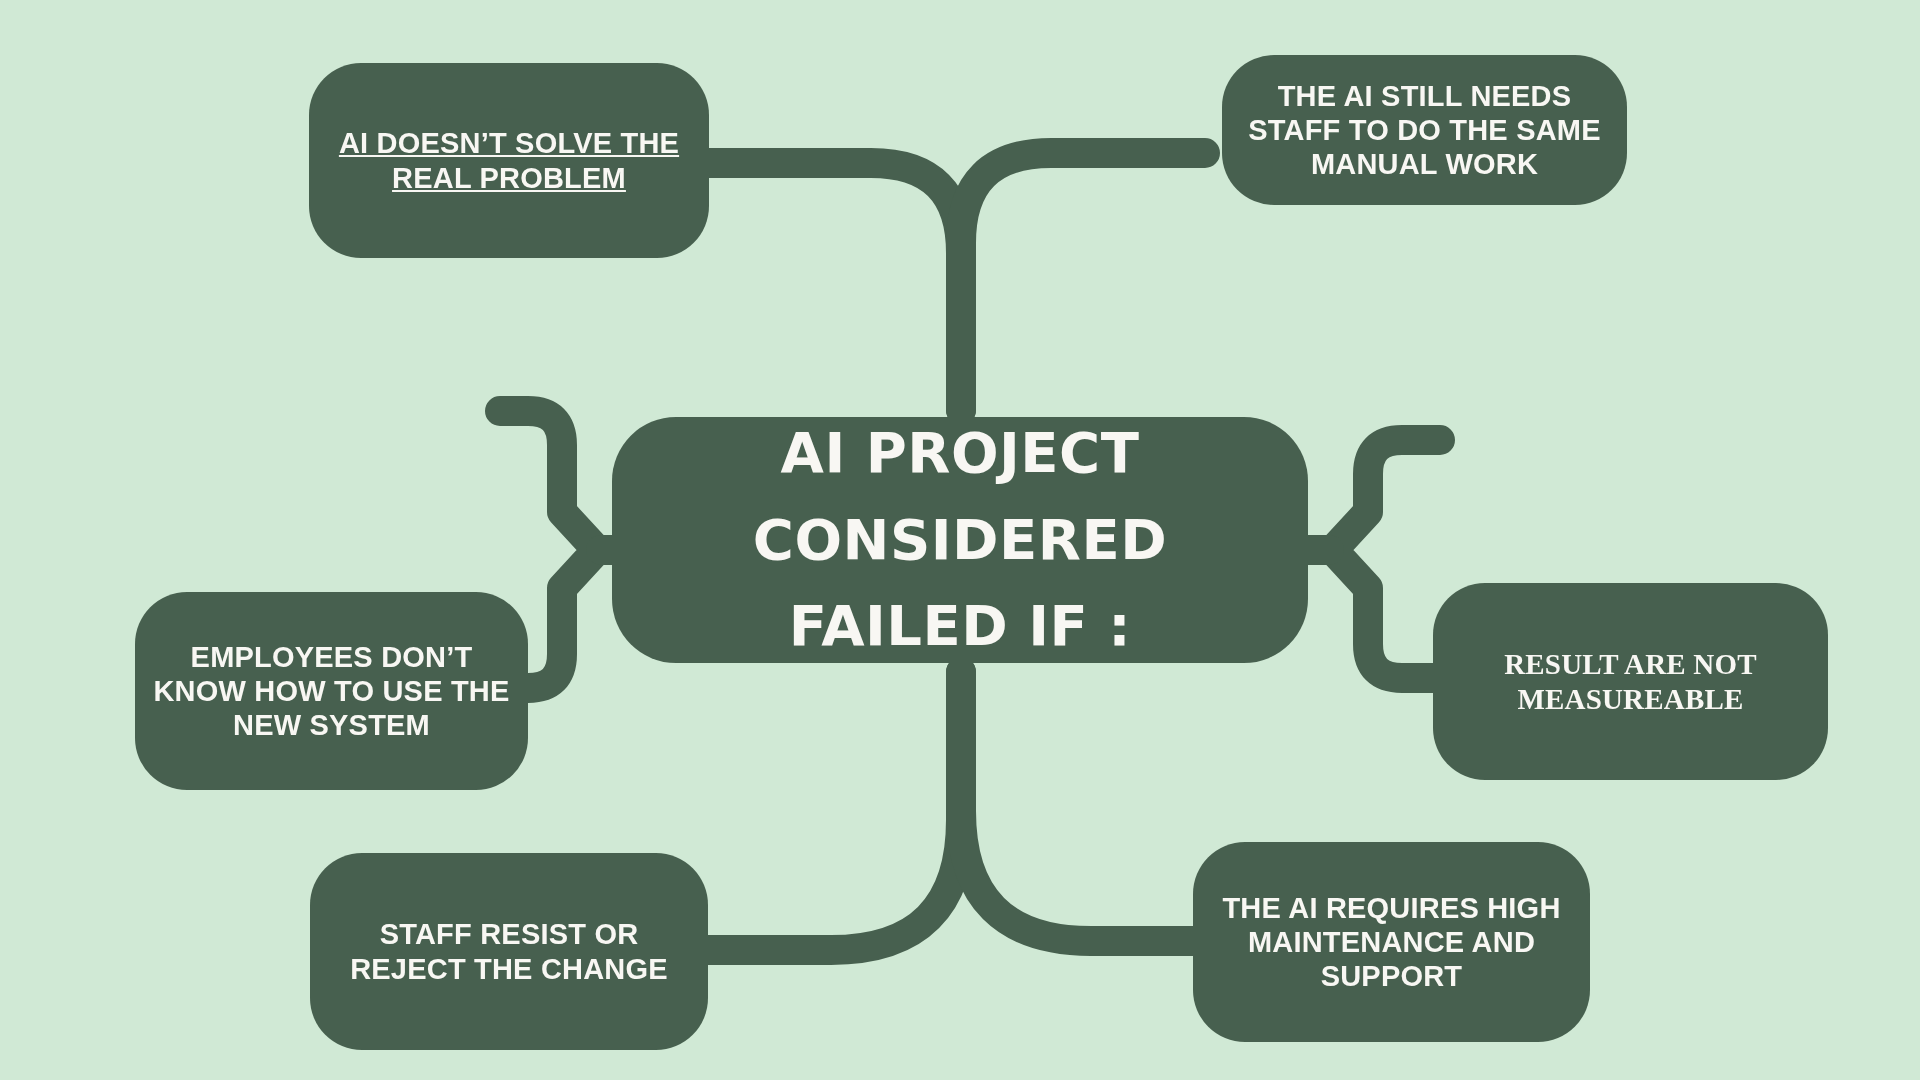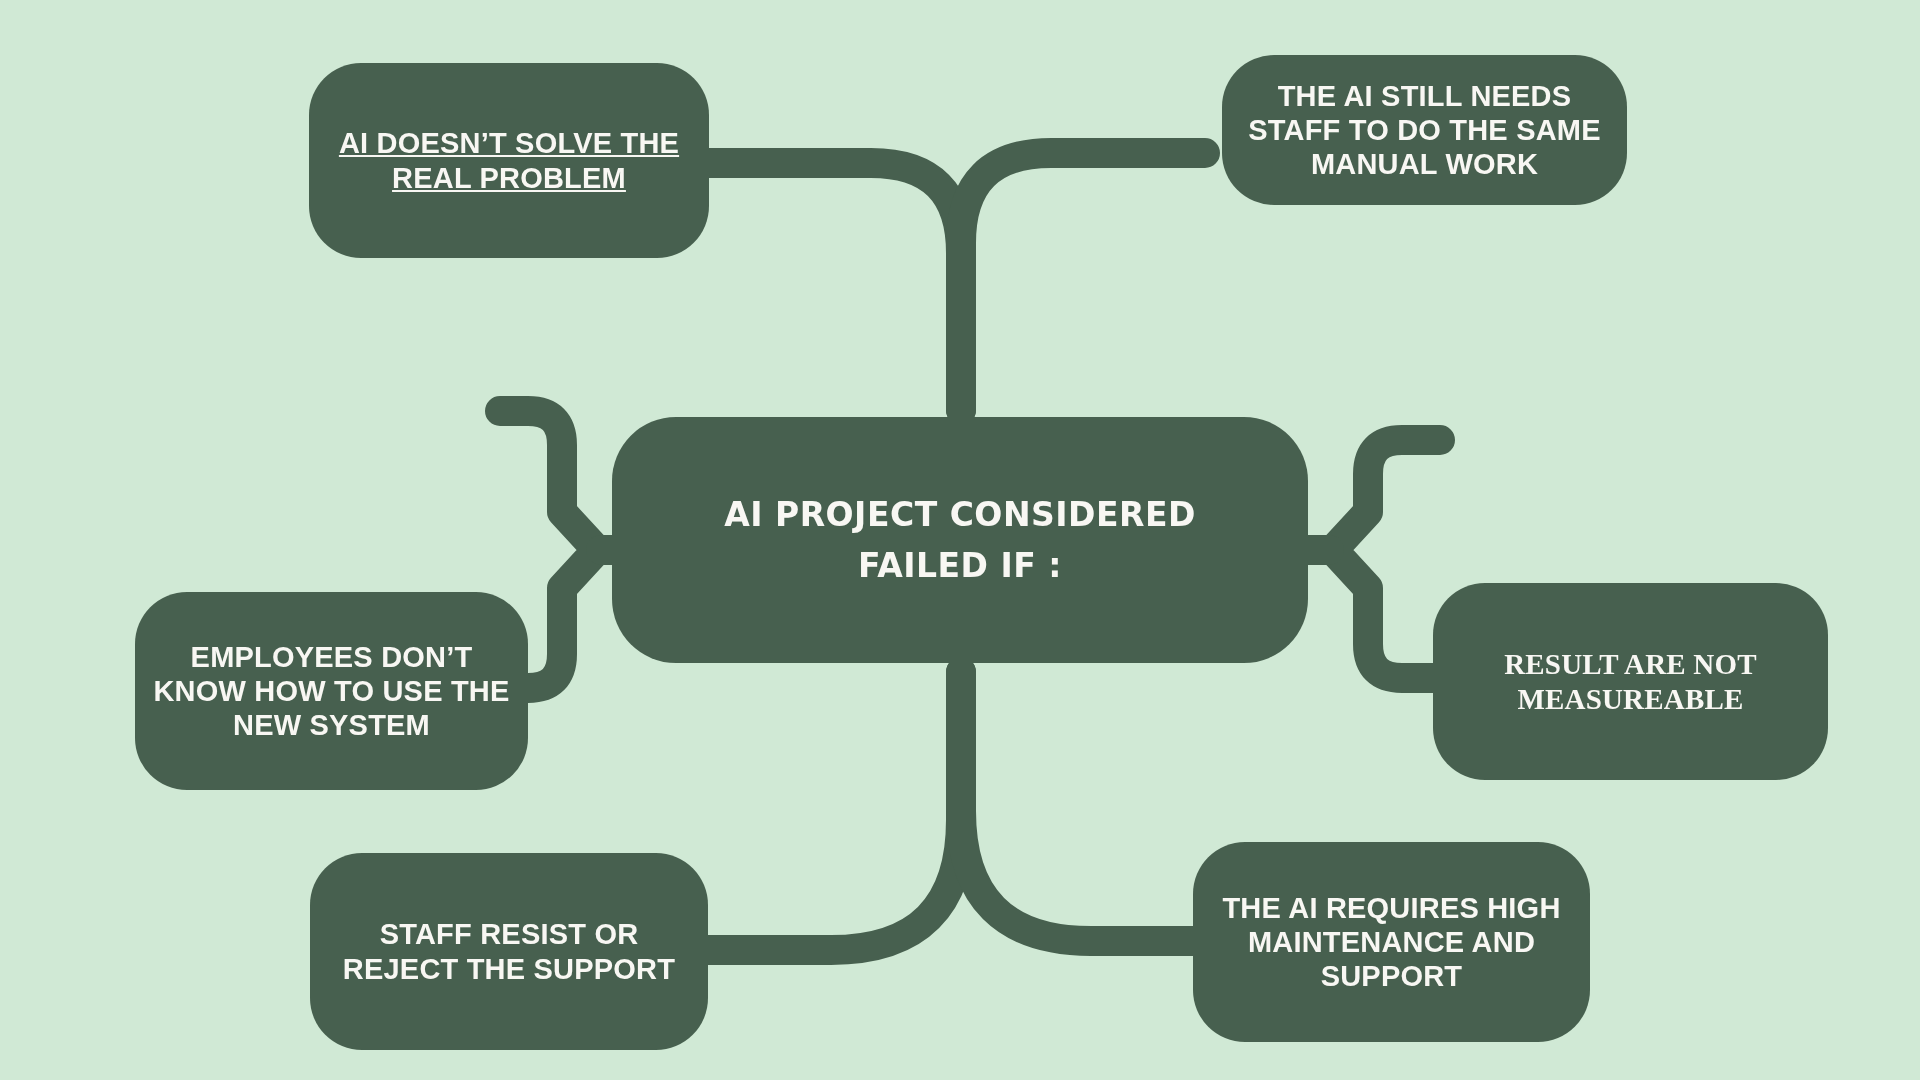--- a/index.html
+++ b/index.html
@@ -38,21 +38,21 @@
   }
   .node.outer {
     border-radius: 52px;
     font-size: 29px;
     line-height: 1.18;
     letter-spacing: 0.2px;
   }
   .node.center {
     border-radius: 64px;
     font-family: "DejaVu Sans", "Liberation Sans", sans-serif;
-    font-size: 33px;
+    font-size: 56px;
     line-height: 1.55;
     letter-spacing: 0.5px;
   }
 </style>
 </head>
 <body>
 
 <div id="canvas">
 
   <svg id="connectors" viewBox="0 0 1920 1080" xmlns="http://www.w3.org/2000/svg">
@@ -90,21 +90,21 @@
   </div>
 
 
   <div class="node outer" style="left:1433px; top:583px; width:395px; height:197px;font-family:Liberation Serif, serif;">
     <span>RESULT ARE NOT
 MEASUREABLE</span>
   </div>
 
   <div class="node outer" style="left:310px; top:853px; width:398px; height:197px;">
     <span>STAFF RESIST OR
-REJECT THE SUPPORT</span>
+REJECT THE CHANGE</span>
   </div>
 
   <div class="node outer" style="left:1193px; top:842px; width:397px; height:200px;">
     <span>THE AI REQUIRES HIGH
 MAINTENANCE AND
 SUPPORT</span>
   </div>
 
 </div>
 

